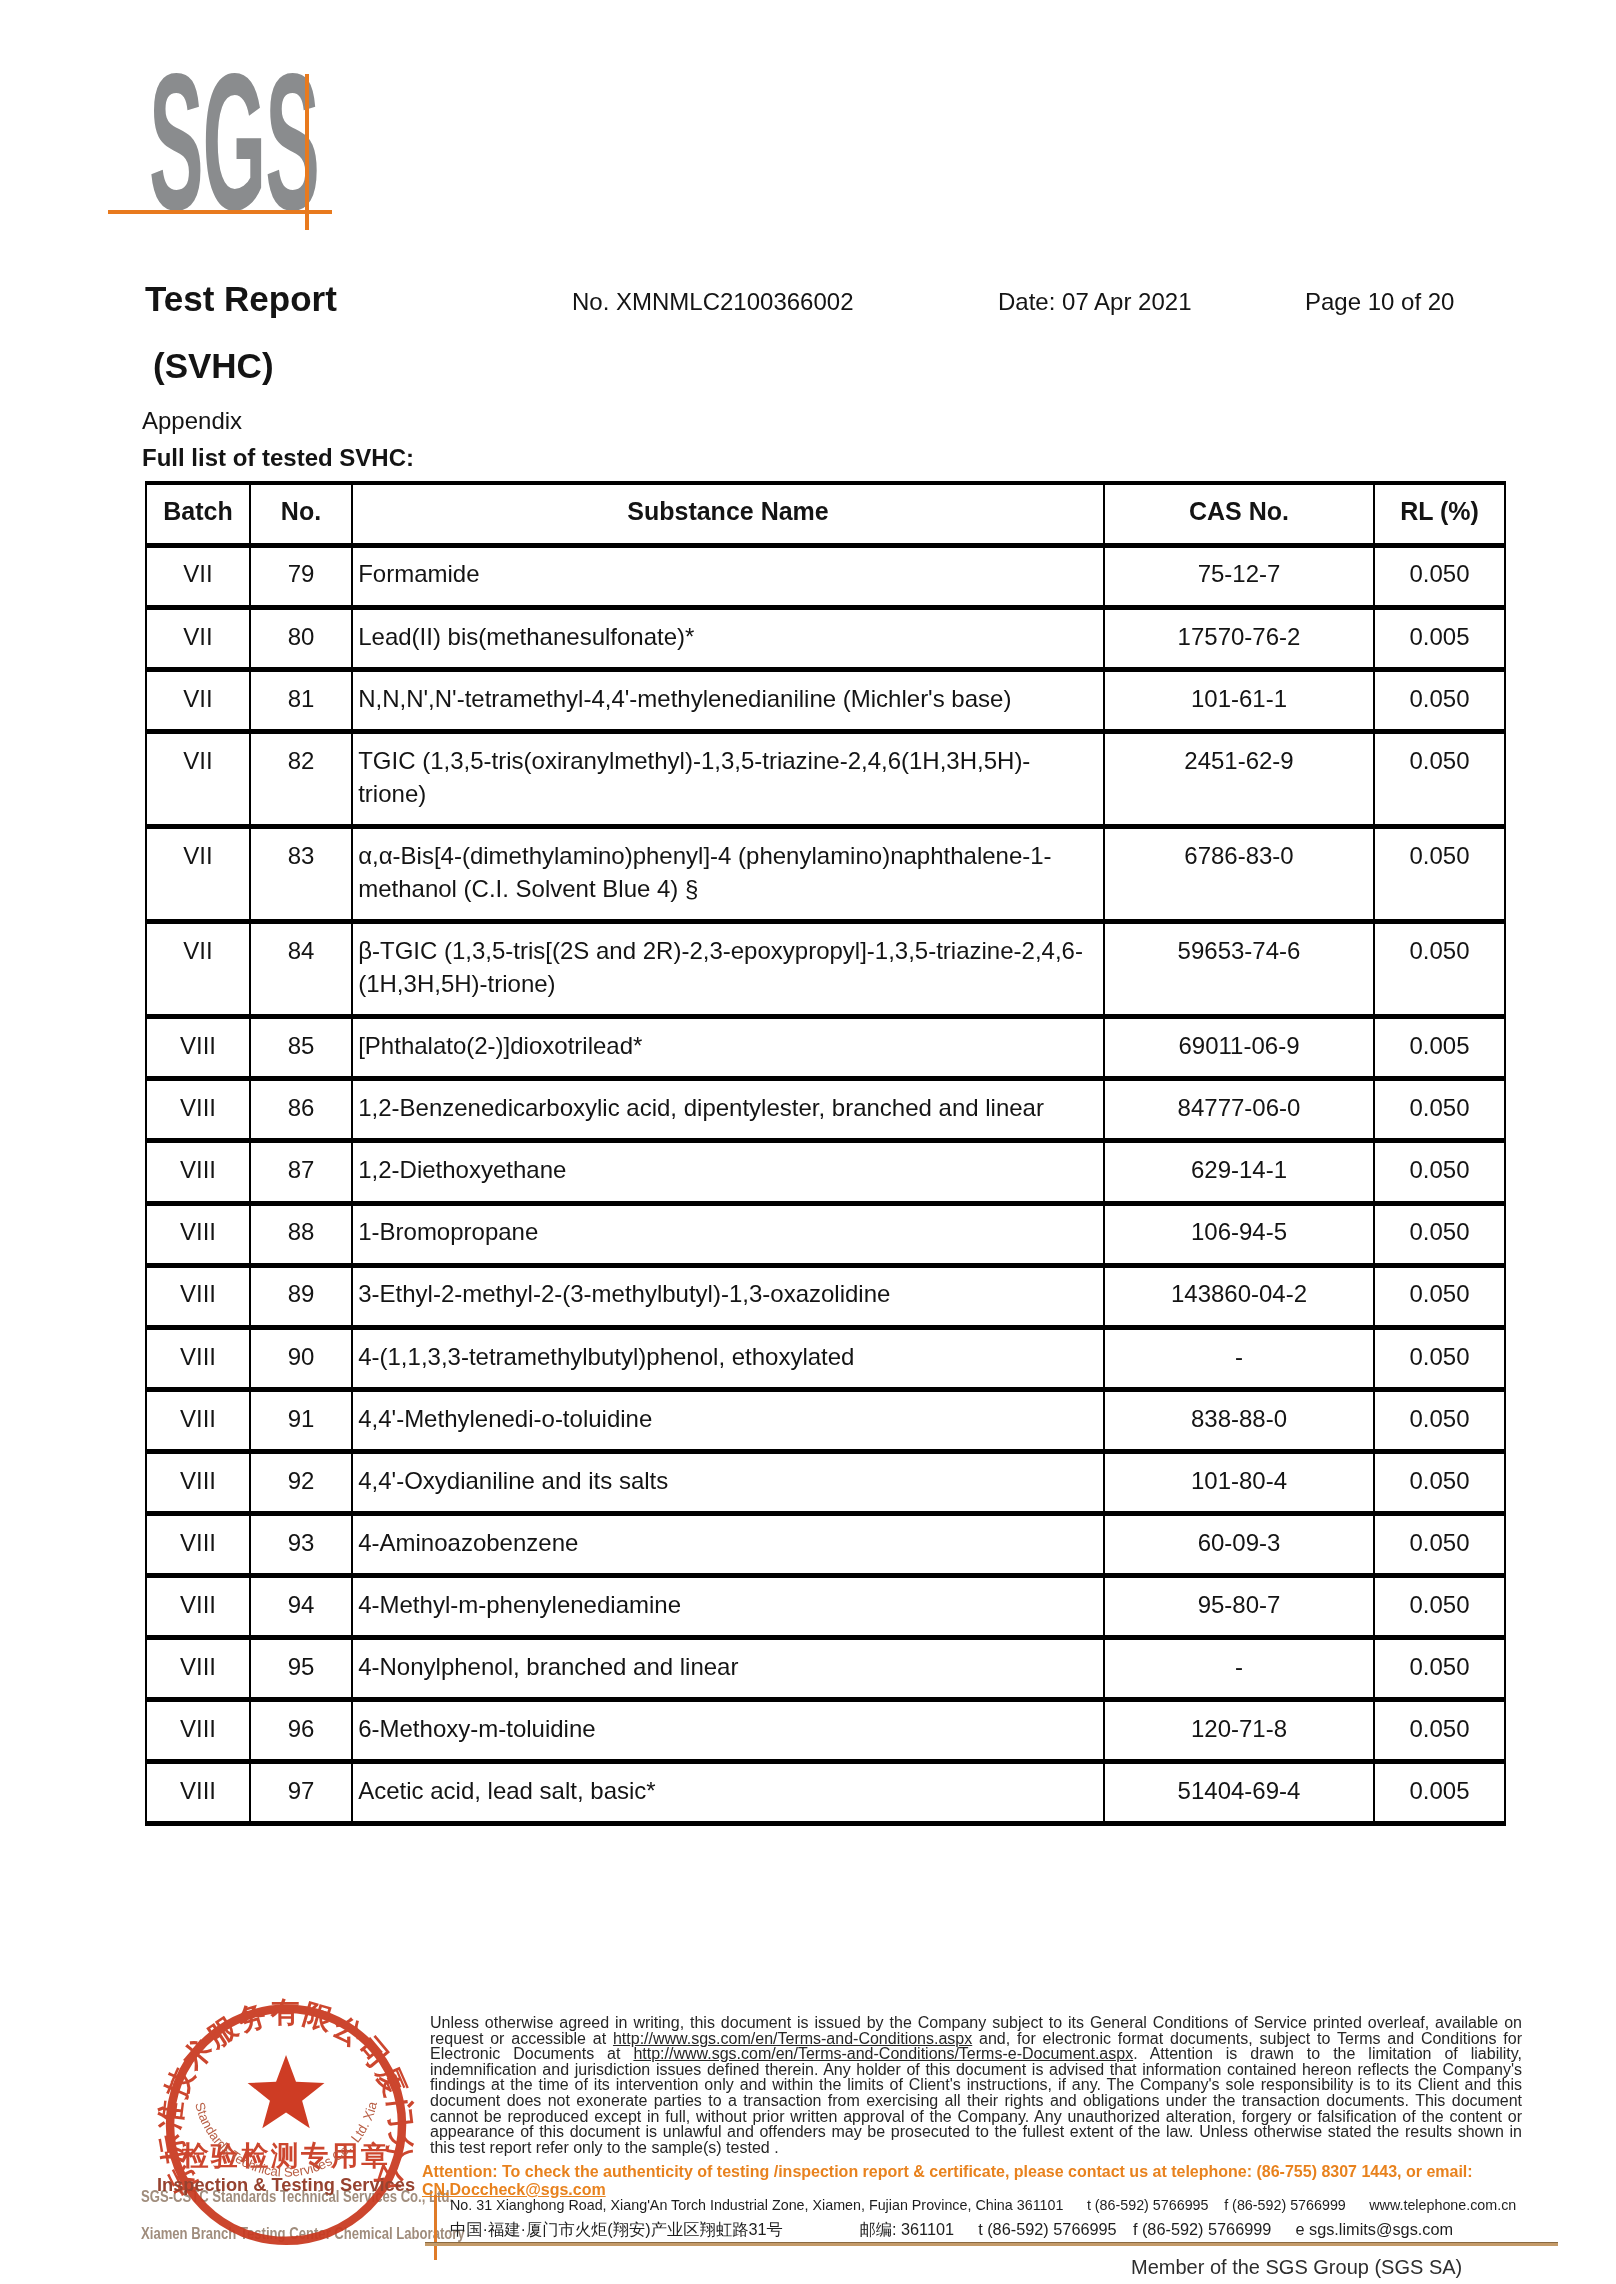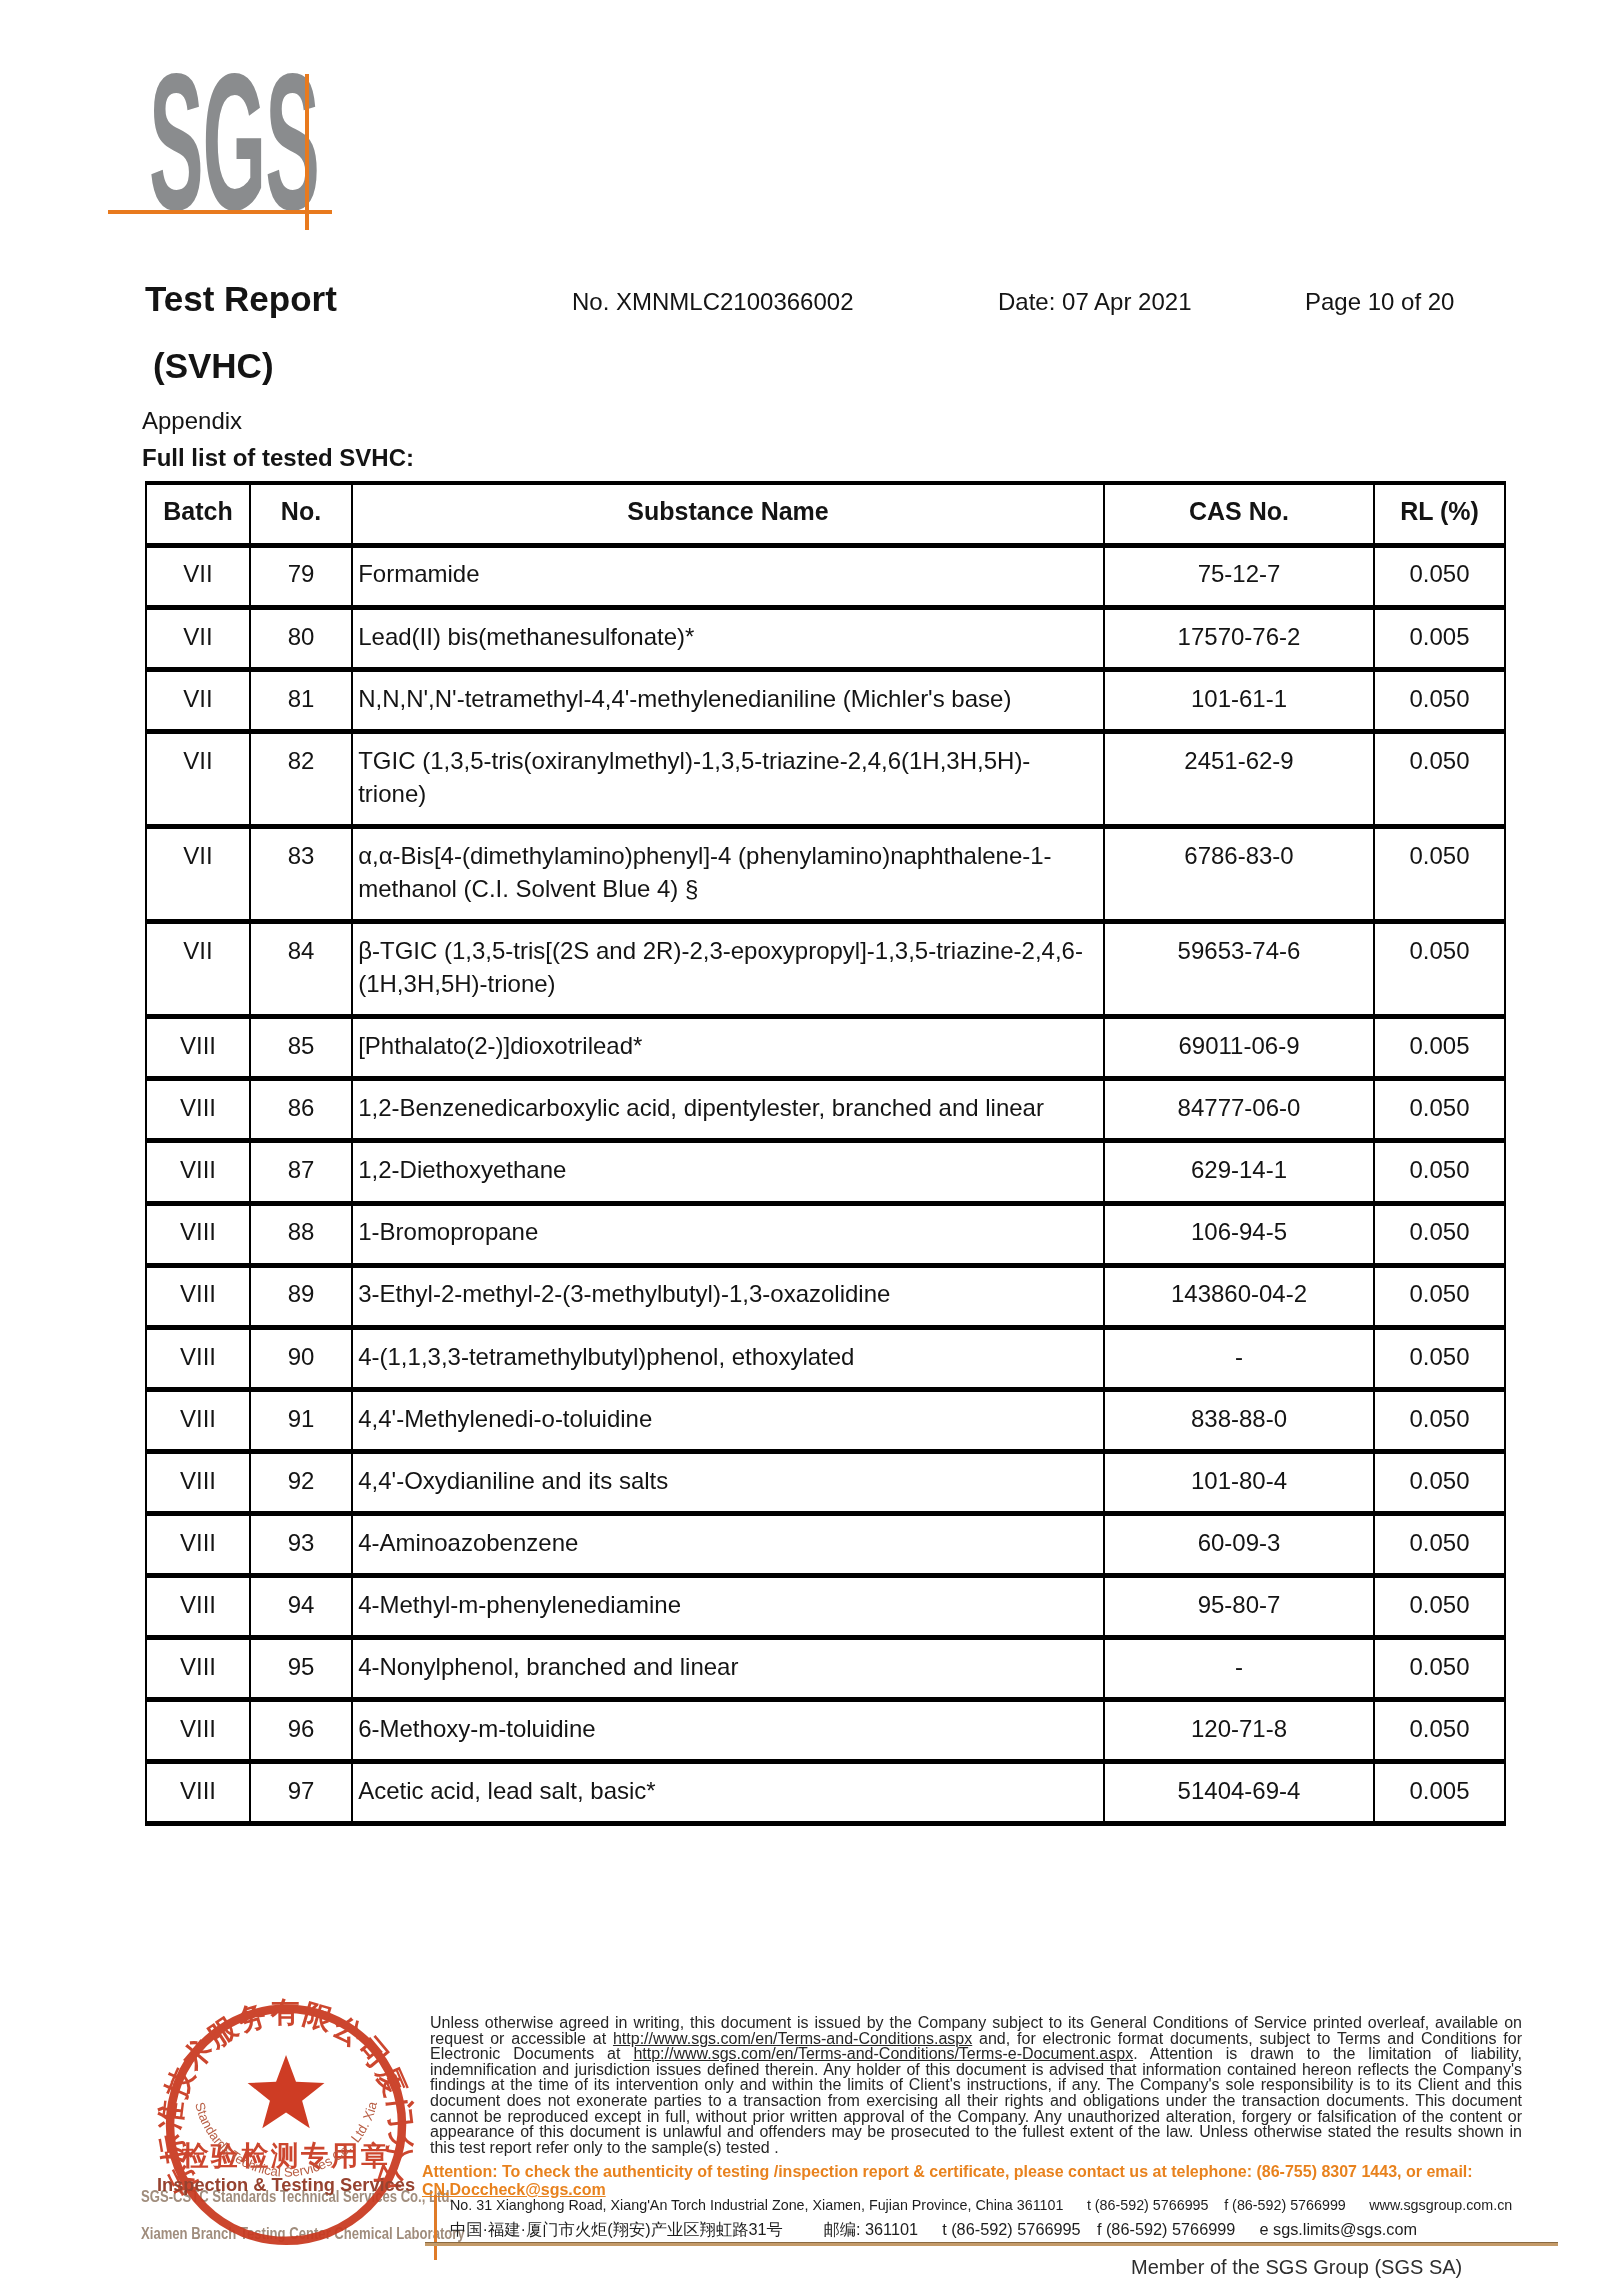--- a/index.html
+++ b/index.html
@@ -53,21 +53,21 @@
   .cl1 { top:2188px; } .cl2 { top:2225px; }
   .stamp { position:absolute; left:138px; top:1988px; width:313px; height:290px; opacity:0.93; }
   .f-right { position:absolute; left:422px; top:2007px; width:1108px; }
   .disclaimer { font-size:16px; line-height:15.6px; text-align:justify; color:#262626; margin:8px; }
   .disclaimer .lnk { text-decoration:underline; }
   .attention { margin:3.9px 0 0 0; font-size:16px; line-height:17.6px; font-weight:bold; color:#e8821e; }
   .attention .lnk { text-decoration:underline; }
   .addr { position:absolute; left:450px; width:1121px; color:#1d1d1d; white-space:nowrap; }
   .addr1 { top:2197px; font-size:14.3px; }
   .addr2 { top:2219px; font-size:16.3px; }
-  .addr .gap-s { margin-left:11.7px; } .addr .gap-m { margin-left:19.5px; } .addr .gap-l { margin-left:36px; }
+  .addr .gap-s { margin-left:11.7px; } .addr .gap-m { margin-left:19.5px; } .addr .gap-l { margin-left:72px; }
   .addr .lnk { color:#1d1d1d; }
   .v-orange { position:absolute; left:434px; top:2195px; width:3.3px; height:65px; background:#e07b28; }
   .h-tan { position:absolute; left:425px; top:2242px; width:1133px; height:2.6px; background:#c49a68; border-top:1.3px solid #8a6a42; }
   .member { position:absolute; left:1131px; top:2256px; font-size:20px; color:#2e2e2e; }
 </style>
 </head>
 <body>
 
 <div class="page">
 
@@ -280,21 +280,21 @@
 
   <div class="f-right">
     <p class="disclaimer"><span>Unless otherwise agreed in writing, this document is issued by the Company subject to its General Conditions of Service printed overleaf, available on request or accessible at </span><span class="lnk">http://www.sgs.com/en/Terms-and-Conditions.aspx</span><span> and, for electronic format documents, subject to Terms and Conditions for Electronic Documents at </span><span class="lnk">http://www.sgs.com/en/Terms-and-Conditions/Terms-e-Document.aspx</span><span>. Attention is drawn to the limitation of liability, indemnification and jurisdiction issues defined therein. Any holder of this document is advised that information contained hereon reflects the Company's findings at the time of its intervention only and within the limits of Client's instructions, if any. The Company's sole responsibility is to its Client and this document does not exonerate parties to a transaction from exercising all their rights and obligations under the transaction documents. This document cannot be reproduced except in full, without prior written approval of the Company. Any unauthorized alteration, forgery or falsification of the content or appearance of this document is unlawful and offenders may be prosecuted to the fullest extent of the law. Unless otherwise stated the results shown in this test report refer only to the sample(s) tested .</span></p>
     <p class="attention"><span>Attention: To check the authenticity of testing /inspection report &amp; certificate, please contact us at telephone: (86-755) 8307 1443, or email: </span><span class="lnk">CN.Doccheck@sgs.com</span></p>
   </div>
 
   <div class="addr addr1">
     <span>No. 31 Xianghong Road, Xiang'An Torch Industrial Zone, Xiamen, Fujian Province, China  361101</span>
     <span class="gap-m">t (86-592) 5766995</span>
     <span class="gap-s">f (86-592) 5766999</span>
-    <span class="gap-m lnk">www.sgsgroup.com.cn</span>
+    <span class="gap-m lnk">www.telephone.com.cn</span>
   </div>
   <div class="addr addr2">
     <span>中国·福建·厦门市火炬(翔安)产业区翔虹路31号</span>
     <span class="gap-l">邮编: 361101</span>
     <span class="gap-m">t (86-592) 5766995</span>
     <span class="gap-s">f (86-592) 5766999</span>
     <span class="gap-m lnk">e  sgs.limits@sgs.com</span>
   </div>
 
   <div class="v-orange"></div>

